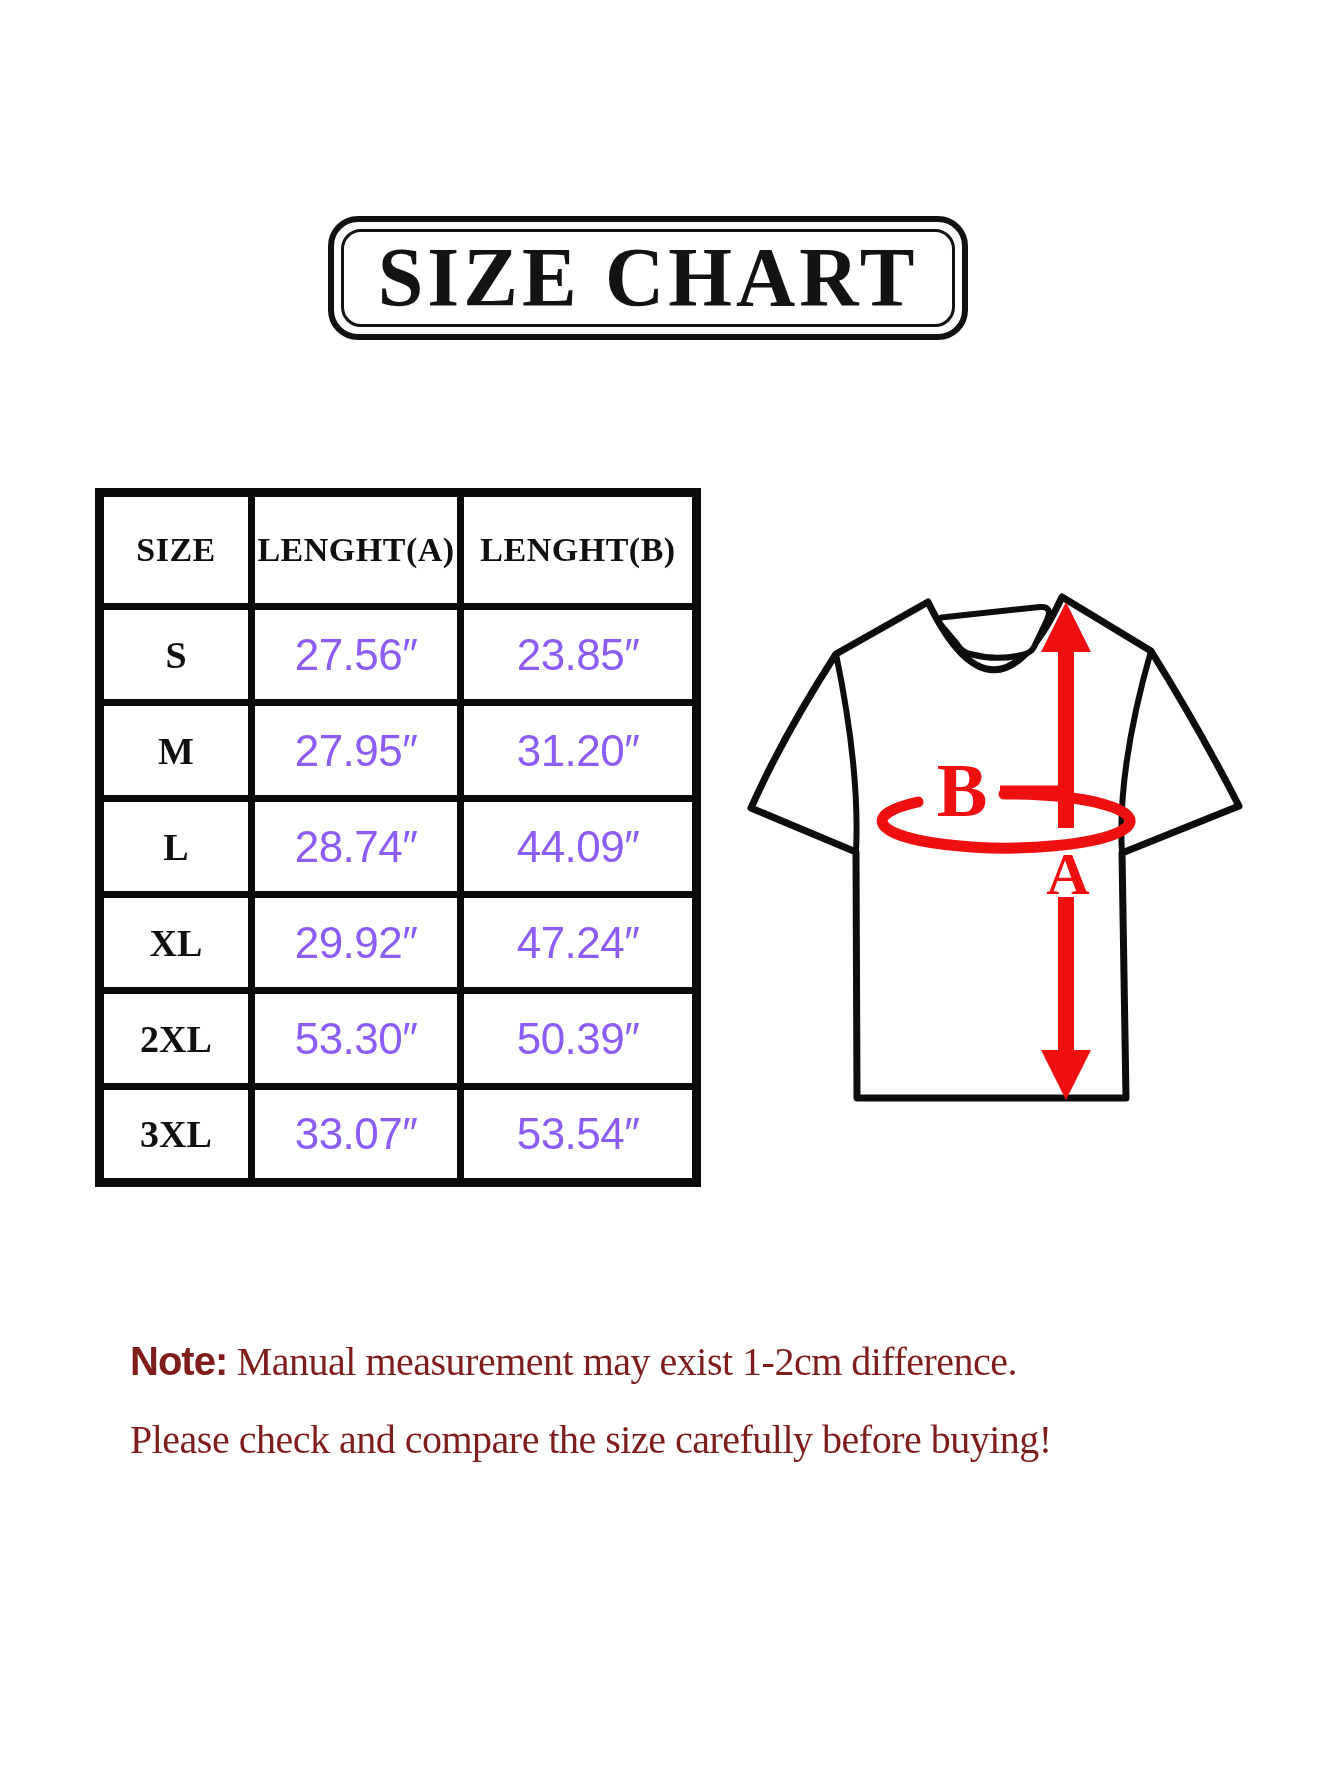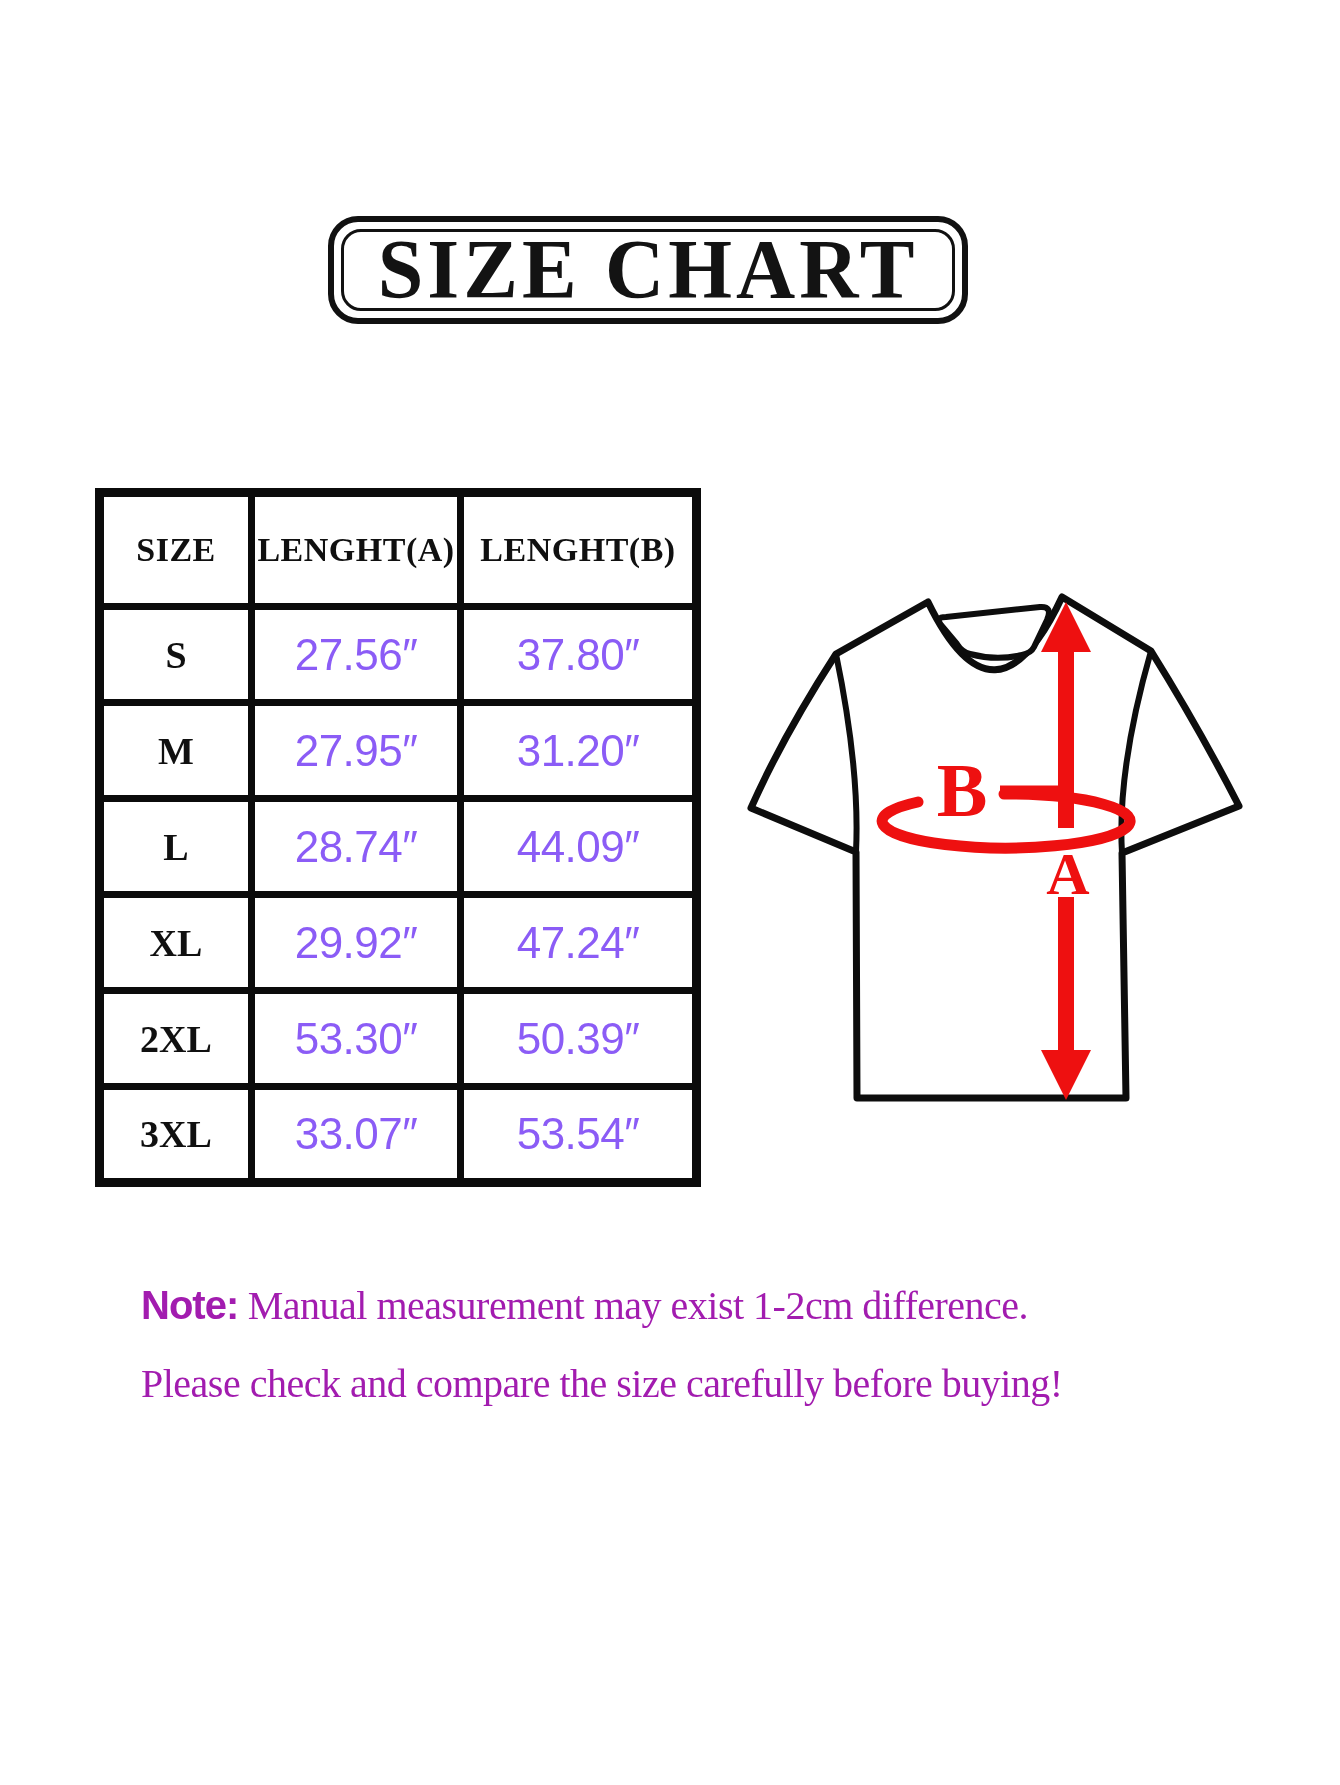--- a/index.html
+++ b/index.html
@@ -2,21 +2,21 @@
 <html><head>
 <meta charset="utf-8">
 <style>
   html,body{margin:0;padding:0;}
   body{
     width:1340px;height:1785px;position:relative;background:#ffffff;
     font-family:"Liberation Serif",serif;color:#111;overflow:hidden;
   }
   
   .title-box{
-    position:absolute;left:328px;top:216px;width:640px;height:108px;
+    position:absolute;left:328px;top:216px;width:640px;height:124px;
     border:6px solid #111;border-radius:30px;background:#fff;box-sizing:border-box;
   }
   .title-box .inner{
     position:absolute;left:7px;top:7px;right:7px;bottom:7px;
     border:3px solid #111;border-radius:20px;
     display:flex;align-items:center;justify-content:center;
   }
   .title-text{
     font-family:"Liberation Serif",serif;font-weight:700;font-size:82px;
     letter-spacing:4px;transform:scaleY(1.02);white-space:nowrap;color:#131313;
@@ -37,23 +37,23 @@
   .size-table td.size-cell{
     font-family:"Liberation Serif",serif;font-weight:700;font-size:38px;color:#101010;
   }
   .size-table td.val-cell{
     font-family:"Liberation Sans",sans-serif;font-weight:400;font-size:44px;color:#8b5cf6;
     letter-spacing:-0.5px;
   }
   .size-table tbody tr{height:96px;}
   
   .note{
-    position:absolute;left:130px;top:1266px;width:1130px;
-    font-family:"Liberation Serif",serif;font-size:40px;color:#a21caf;
-    line-height:78px;letter-spacing:-0.5px;margin-left:11px;
+    position:absolute;left:130px;top:1322px;width:1130px;
+    font-family:"Liberation Serif",serif;font-size:40px;color:#7f1d1d;
+    line-height:78px;letter-spacing:-0.5px;
   }
   .note .prefix{
     font-family:"Liberation Sans",sans-serif;font-weight:700;letter-spacing:-1px;
   }
   
   .shirt-svg{position:absolute;left:640px;top:520px;width:620px;height:600px;}
 </style>
 </head>
 <body>
 
@@ -73,21 +73,21 @@
     <tr>
       <th>SIZE</th>
       <th>LENGHT(A)</th>
       <th>LENGHT(B)</th>
     </tr>
   </thead>
   <tbody>
     <tr>
       <td class="size-cell">S</td>
       <td class="val-cell">27.56″</td>
-      <td class="val-cell">37.80″</td>
+      <td class="val-cell">23.85″</td>
     </tr>
     <tr>
       <td class="size-cell">M</td>
       <td class="val-cell">27.95″</td>
       <td class="val-cell">31.20″</td>
     </tr>
     <tr>
       <td class="size-cell">L</td>
       <td class="val-cell">28.74″</td>
       <td class="val-cell">44.09″</td>

